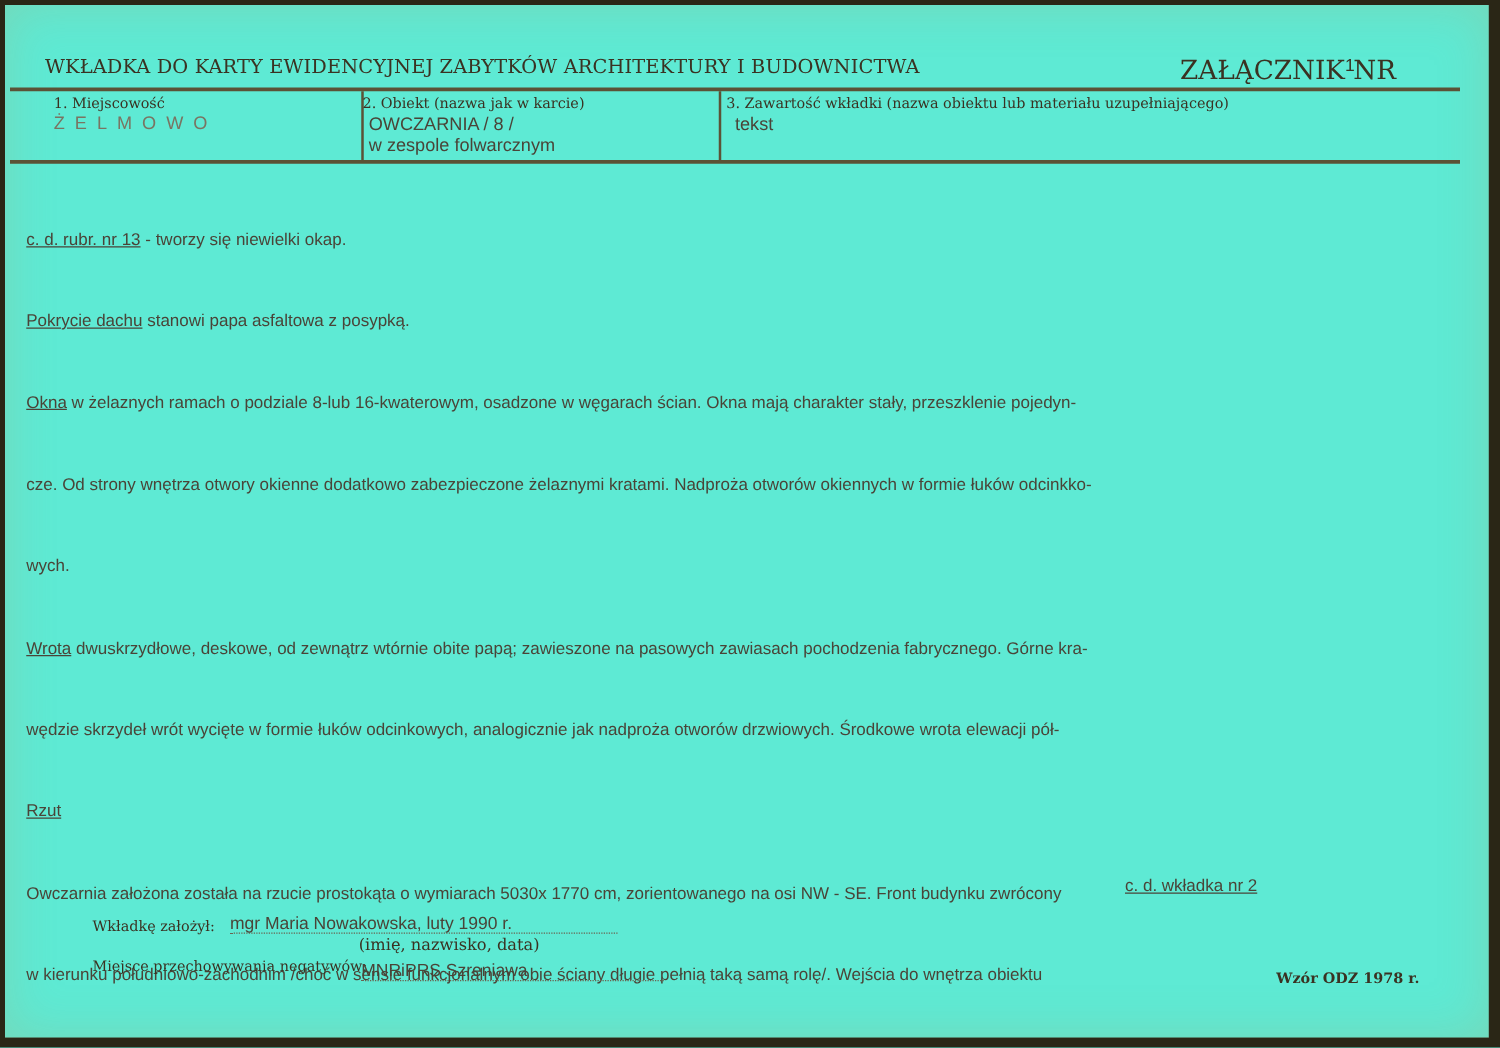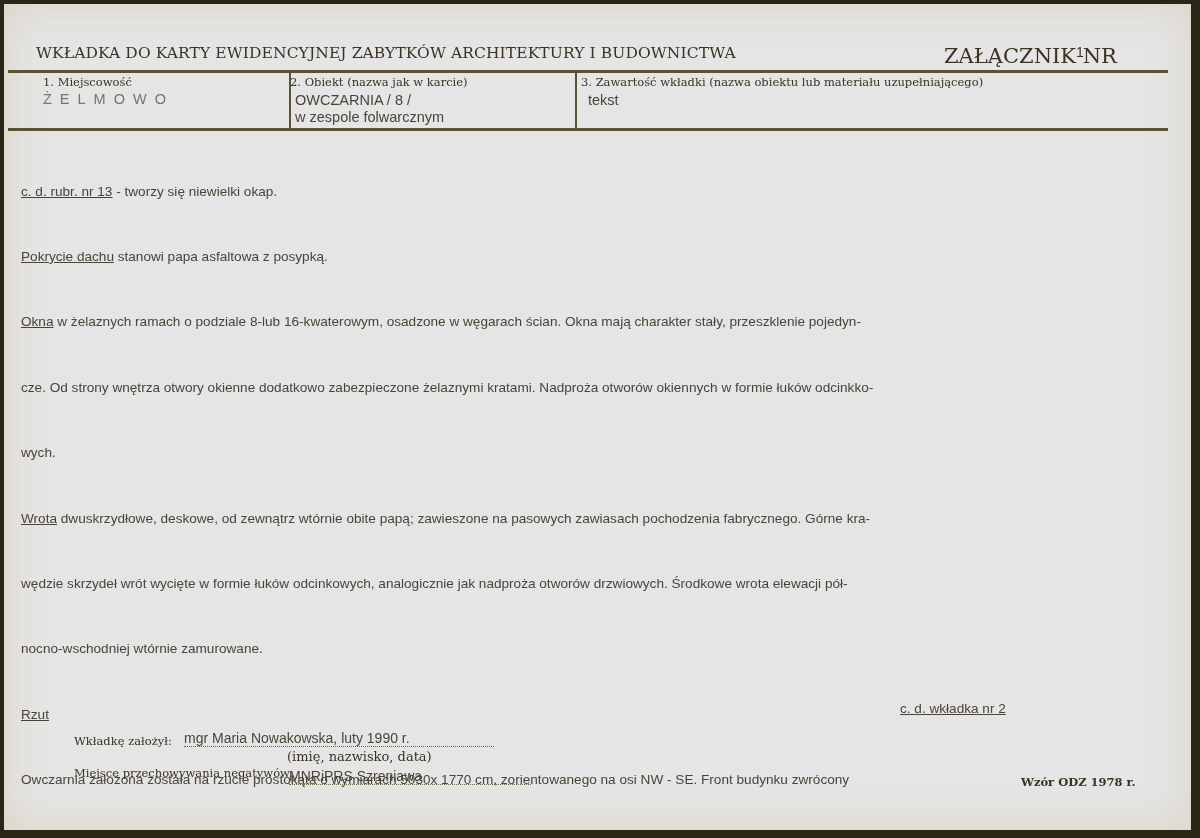--- a/index.html
+++ b/index.html
@@ -3,21 +3,21 @@
 <meta charset="utf-8">
 <style>
   html, body { margin:0; padding:0; }
   body {
     width:1200px; height:838px; overflow:hidden;
     background:#2a2616;
     position:relative;
   }
   .card {
     position:absolute; left:4px; top:4px; width:1187px; height:826px;
-    background:#e5e5e5;
+    background:#5eead4;
     box-shadow: inset 0 0 40px rgba(190,160,100,0.25);
   }
   .serif { font-family:"DejaVu Serif","Liberation Serif",serif; color:#3a3222; }
   .mono { font-family:Liberation Sans, sans-serif; color:#4a4438; }
   .title {
     position:absolute; left:32px; top:40px; font-size:15.5px; letter-spacing:0.1px;
   }
   .annex-label { position:absolute; left:940px; top:40px; font-size:21px; }
   .annex-num { position:absolute; left:1072px; top:40px; font-size:14px; font-family:"Liberation Sans",sans-serif; color:#3a3222; }
   .hline { position:absolute; left:4px; width:1160px; background:#5b5236; height:3px; }
@@ -61,21 +61,20 @@
   <div class="field-val mono" style="left:584px; top:88px;">tekst</div>
 
   <div class="body-text mono">
     <span class="ln"><span class="u">c. d. rubr. nr 13</span><span> - tworzy się niewielki okap.</span></span>
     <span class="ln"><span class="u">Pokrycie dachu</span><span> stanowi papa asfaltowa z posypką.</span></span>
     <span class="ln"><span class="u">Okna</span><span> w żelaznych ramach o podziale 8-lub 16-kwaterowym, osadzone w węgarach ścian. Okna mają charakter stały, przeszklenie pojedyn-</span></span>
     <span class="ln"><span class="u"></span><span>cze. Od strony wnętrza otwory okienne dodatkowo zabezpieczone żelaznymi kratami. Nadproża otworów okiennych w formie łuków odcinkko-</span></span>
     <span class="ln"><span class="u"></span><span>wych.</span></span>
     <span class="ln"><span class="u">Wrota</span><span> dwuskrzydłowe, deskowe, od zewnątrz wtórnie obite papą; zawieszone na pasowych zawiasach pochodzenia fabrycznego. Górne kra-</span></span>
     <span class="ln"><span class="u"></span><span>wędzie skrzydeł wrót wycięte w formie łuków odcinkowych, analogicznie jak nadproża otworów drzwiowych. Środkowe wrota elewacji pół-</span></span>
-    <span class="ln"><span class="u"></span><span>nocno-wschodniej wtórnie zamurowane.</span></span>
     <span class="ln"><span class="u">Rzut</span><span></span></span>
     <span class="ln"><span class="u"></span><span>Owczarnia założona została na rzucie prostokąta o wymiarach 5030x 1770 cm, zorientowanego na osi NW - SE. Front budynku zwrócony</span></span>
     <span class="ln"><span class="u"></span><span>w kierunku południowo-zachodnim /choć w sensie funkcjonalnym obie ściany długie pełnią taką samą rolę/. Wejścia do wnętrza obiektu</span></span>
     
     
     
     
     
     
     

